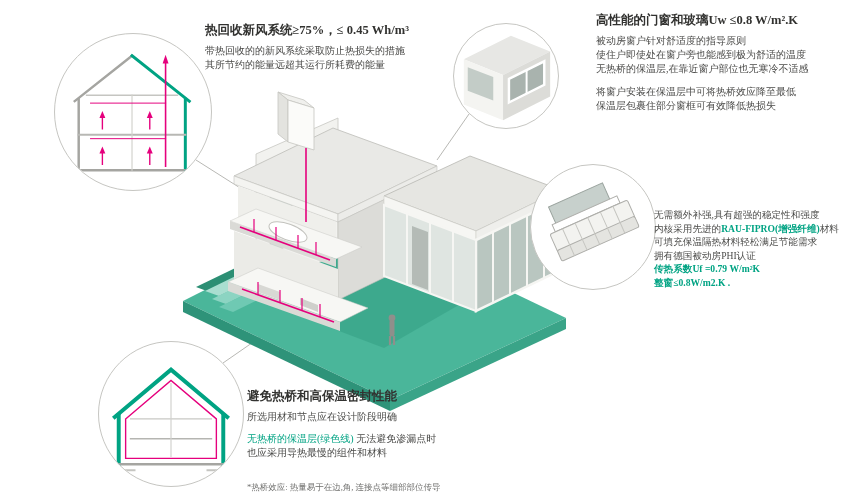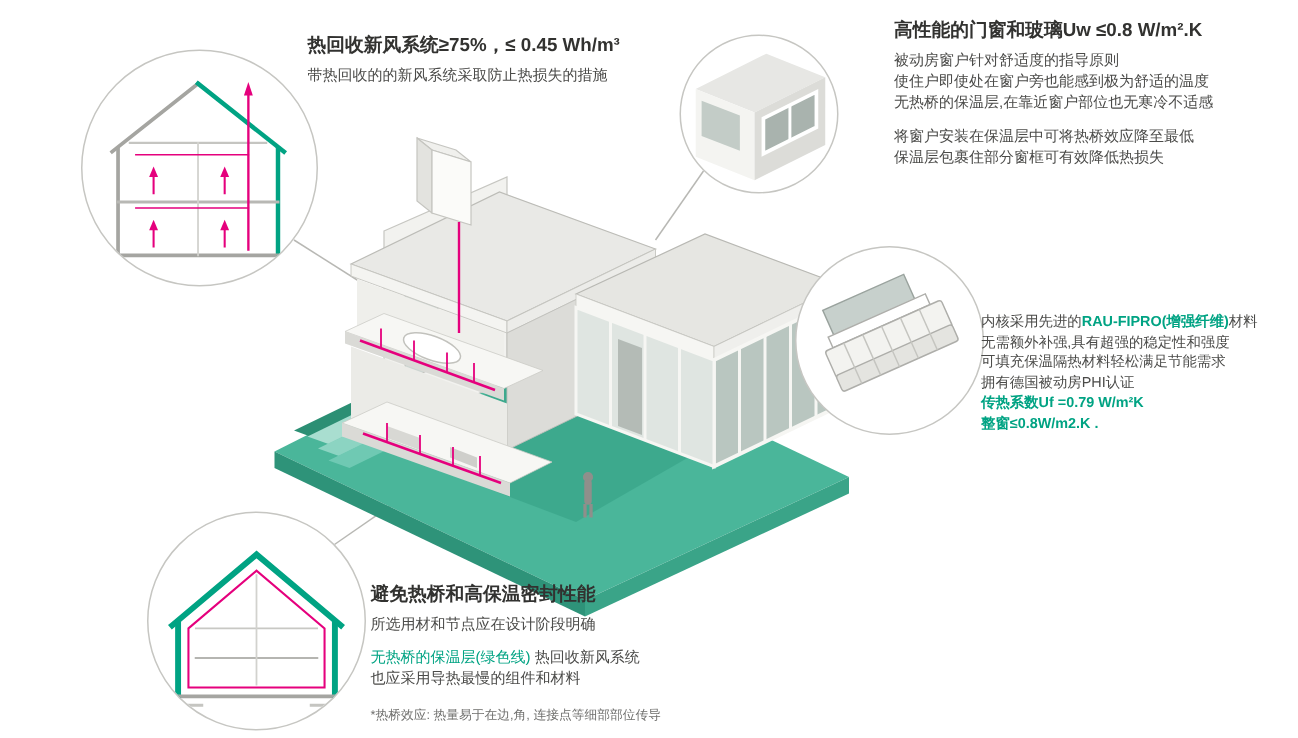--- a/index.html
+++ b/index.html
@@ -1,38 +1,38 @@
 <!DOCTYPE html>
 <html><head>
 <meta charset="utf-8">
 <style>
   *{margin:0;padding:0;box-sizing:border-box}
   html,body{background:#ffffff}
   .canvas{position:relative;width:865px;height:492px;background:#ffffff;overflow:hidden;
-          font-family:Liberation Sans, sans-serif;color:#3c3c3b}
+          font-family:Liberation Serif, serif;color:#3c3c3b}
   .scene{position:absolute;left:0;top:0}
   .circle{position:absolute;border-radius:50%;background:#fff;border:1px solid #c6c6c2;
           display:flex;align-items:center;justify-content:center;overflow:hidden}
   .c1{left:54px;top:33px;width:158px;height:158px}
   .c2{left:453px;top:23px;width:106px;height:106px}
   .c3{left:530px;top:164px;width:126px;height:126px}
   .c4{left:98px;top:341px;width:146px;height:146px}
   .tblock{position:absolute}
   .t1{left:205px;top:22px;width:268px}
   .t2{left:596px;top:12px;width:276px}
   .t3{left:654px;top:208px;width:208px}
   .t4{left:247px;top:388px;width:312px}
   .title{font-size:12.5px;font-weight:bold;color:#323230;line-height:16px}
   .body{margin-top:6px;font-size:10px;line-height:14.2px;color:#4b4b49}
   .t3 .body{margin-top:0;font-size:9.6px;line-height:13.6px}
   .gap{height:8px}
   .green{color:#00a383}
   .red{color:#e5007d}
   .bold{font-weight:bold}
-  .footnote{margin-top:10px;font-size:8.5px;line-height:11px;color:#6f6f6d}
+  .footnote{margin-top:21px;font-size:8.5px;line-height:11px;color:#6f6f6d}
 </style>
 </head>
 <body>
 
 <div class="canvas">
 
   <svg class="scene" width="865" height="492" viewBox="0 0 865 492">
 
     <g stroke="#b8b8b4" stroke-width="1">
       <path d="M196,160 L256,198"></path>
@@ -174,54 +174,55 @@
         <path d="M73,42 V116" stroke="#d2d2ce" stroke-width="1.2"></path>
         <path d="M18,130 h18 M110,130 h18" stroke="#c5c5c1" stroke-width="2"></path>
       </g>
     </svg>
   </div>
 
   <div class="tblock t1">
     <div class="title">热回收新风系统≥75%，≤ 0.45 Wh/m³</div>
     <div class="body">
       <div>带热回收的的新风系统采取防止热损失的措施</div>
+      <div>其所节约的能量远超其运行所耗费的能量</div>
     </div>
   </div>
 
   <div class="tblock t2">
     <div class="title">高性能的门窗和玻璃Uw ≤0.8 W/m².K</div>
     <div class="body">
       <div>被动房窗户针对舒适度的指导原则</div>
       <div>使住户即使处在窗户旁也能感到极为舒适的温度</div>
       <div>无热桥的保温层,在靠近窗户部位也无寒冷不适感</div>
       <div class="gap"></div>
       <div>将窗户安装在保温层中可将热桥效应降至最低</div>
       <div>保温层包裹住部分窗框可有效降低热损失</div>
     </div>
   </div>
 
   <div class="tblock t3">
     <div class="body">
+      <div>无需额外补强,具有超强的稳定性和强度</div>
       <div>
         <span>内核采用先进的</span><span class="green bold">RAU-FIPRO(增强纤维)</span><span>材料</span>
       </div>
-      <div>无需额外补强,具有超强的稳定性和强度</div>
       <div>可填充保温隔热材料轻松满足节能需求</div>
       <div>拥有德国被动房PHI认证</div>
       <div class="green bold">传热系数Uf =0.79 W/m²K</div>
       <div class="green bold">整窗≤0.8W/m2.K .</div>
     </div>
   </div>
 
   <div class="tblock t4">
     <div class="title">避免热桥和高保温密封性能</div>
     <div class="body">
       <div>所选用材和节点应在设计阶段明确</div>
       <div class="gap"></div>
       <div>
-        <span class="green">无热桥的保温层(绿色线)</span><span> 热回收新风系统</span>
+        <span class="green">无热桥的保温层(绿色线)</span><span> 无法避免渗漏点时</span>
       </div>
       <div>也应采用导热最慢的组件和材料</div>
       <div class="footnote">*热桥效应: 热量易于在边,角, 连接点等细部部位传导</div>
     </div>
   </div>
 
 </div>
 
 </body></html>

